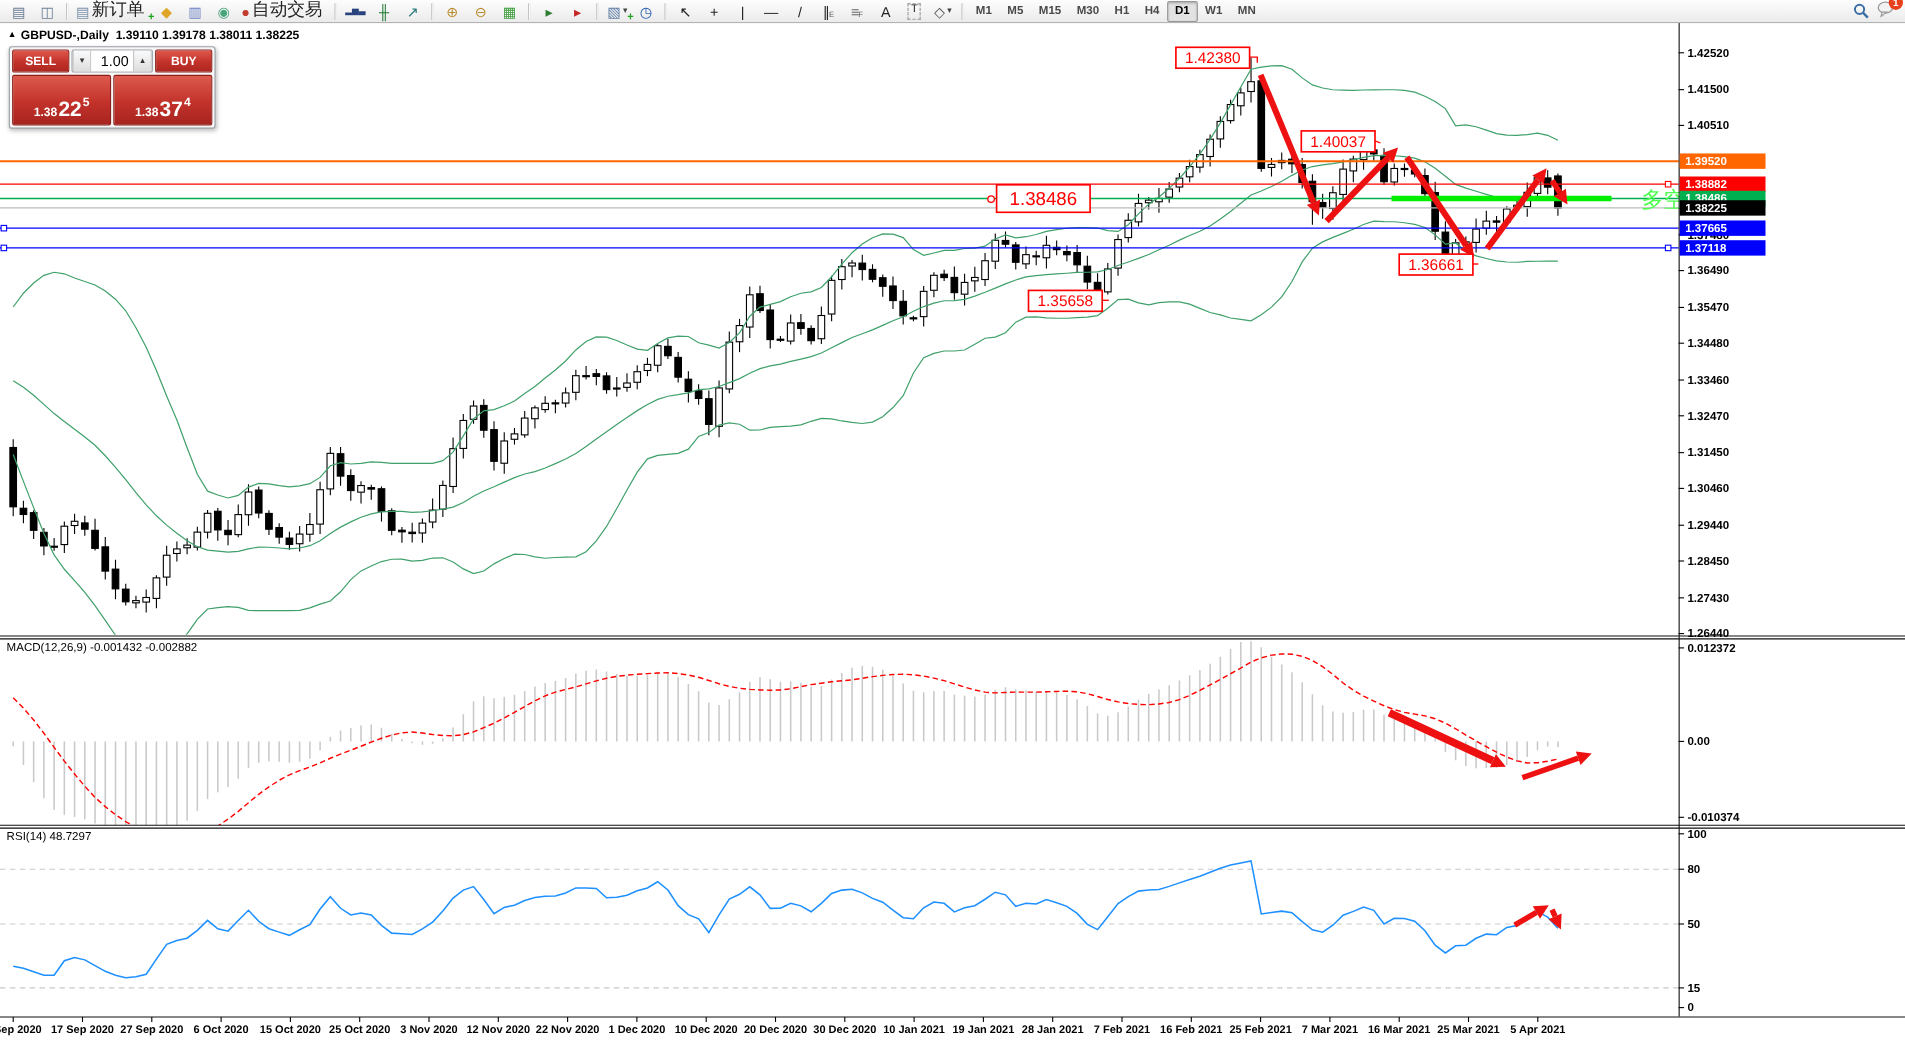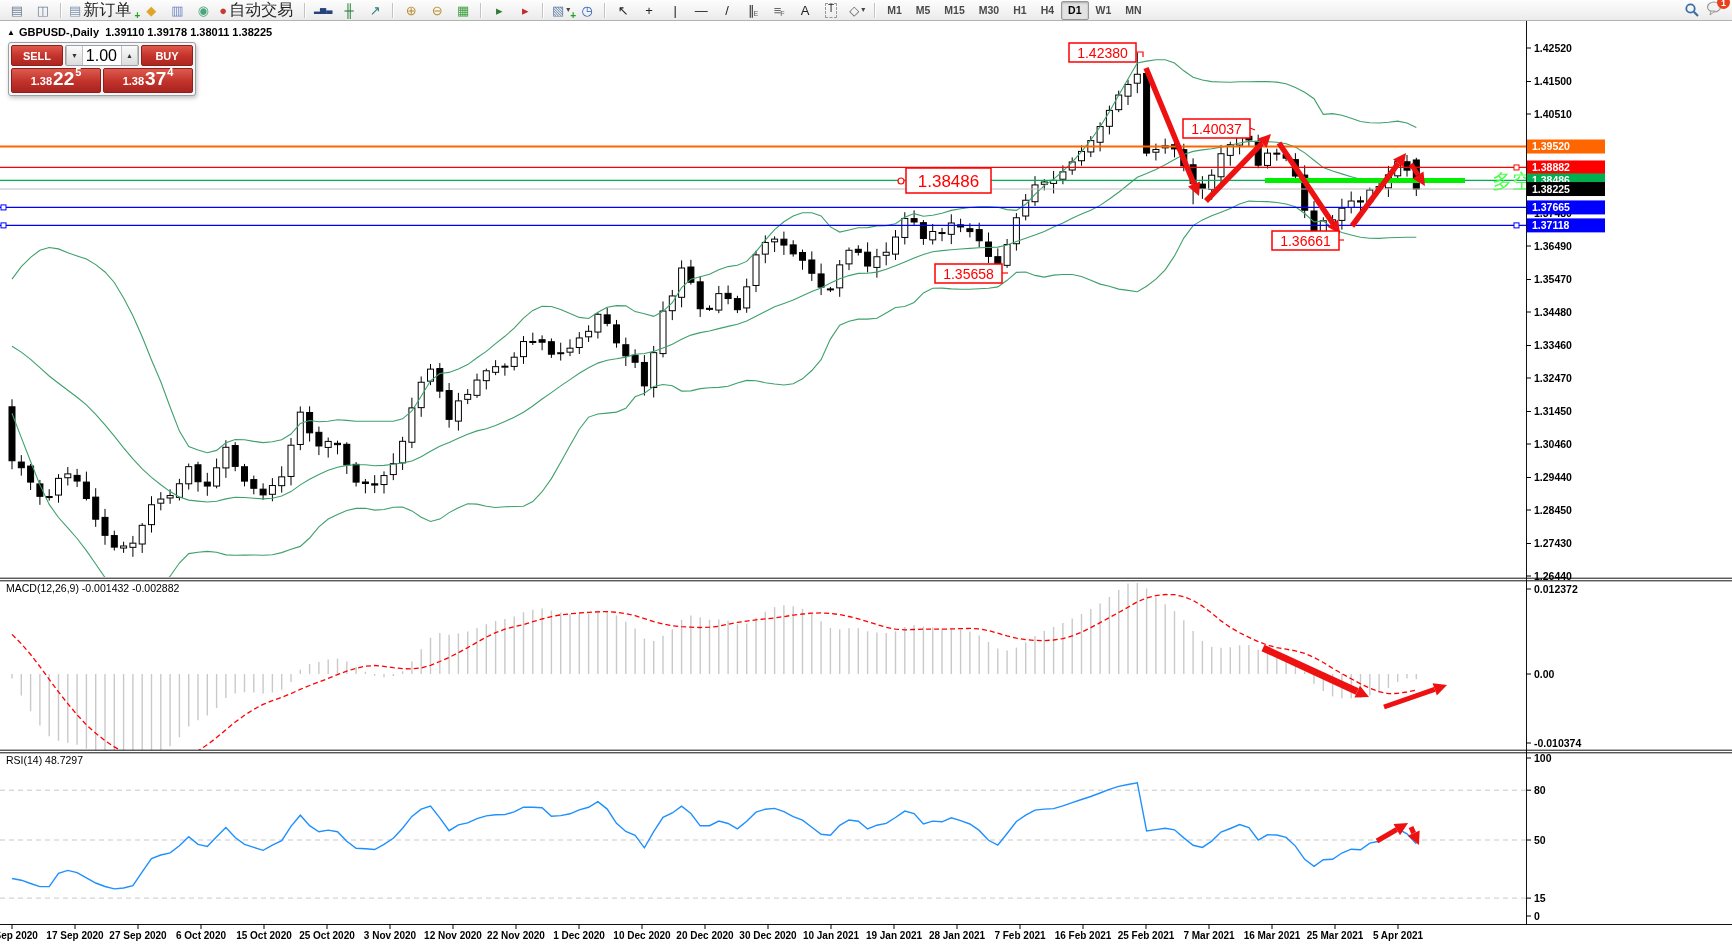--- a/index.html
+++ b/index.html
@@ -23,22 +23,22 @@
   .badge{position:absolute;top:-4px;right:-6px;background:#e8401c;color:#fff;border-radius:50%;width:13px;height:13px;font-size:9px;font-weight:bold;display:flex;align-items:center;justify-content:center;}
   
   #title-row{position:absolute;left:7px;top:26px;font-size:11px;font-weight:bold;color:#000;z-index:3;white-space:nowrap;}
   #title-row .mk{font-size:8px;vertical-align:1px;margin-right:4px;}
   
   #trade-panel{position:absolute;left:8px;top:42px;width:188px;z-index:4;background:#f6f6f6;border:1px solid #9aa0a6;border-radius:3px;padding:2px;box-sizing:border-box;box-shadow:1px 2px 4px rgba(0,0,0,.25);}
   .tp-row1{display:flex;height:21px;gap:2px;}
   .tp-btn{flex:0 0 50px;display:flex;align-items:center;justify-content:center;color:#fff;font-size:11px;font-weight:bold;background:linear-gradient(#e0574b,#c2322a 55%,#ad2620);border:1px solid #8c1f1a;border-radius:2px;}
   .tp-vol{flex:1;display:flex;border:1px solid #9aa0a6;border-radius:2px;overflow:hidden;background:#fff;}
   .tp-spin{width:15px;background:linear-gradient(#fbfbfb,#dcdcdc);display:flex;align-items:center;justify-content:center;font-size:7px;color:#333;border-left:1px solid #c0c0c0;border-right:1px solid #c0c0c0;}
-  .tp-vol input{flex:1;border:0;outline:none;text-align:right;font-size:16px;font-family:"Liberation Sans",sans-serif;padding:0 4px 0 0;min-width:0;}
-  .tp-row2{display:flex;gap:2px;margin-top:2px;height:25px;}
+  .tp-vol input{flex:1;border:0;outline:none;text-align:right;font-size:13px;font-family:"Liberation Sans",sans-serif;padding:0 4px 0 0;min-width:0;}
+  .tp-row2{display:flex;gap:2px;margin-top:2px;height:46px;}
   .tp-price{flex:1;background:linear-gradient(#dd5a4e,#c2322a 55%,#a82420);border:1px solid #8c1f1a;border-radius:2px;color:#fff;display:flex;align-items:flex-end;justify-content:center;padding-bottom:2px;}
   .tp-price .pre{font-size:11px;font-weight:bold;margin:0 1px 3px 0;}
   .tp-price .big{font-size:19px;font-weight:bold;line-height:22px;}
   .tp-price .sup{font-size:11px;font-weight:bold;margin:0 0 12px 1px;}
 </style>
 </head>
 <body>
 
 <div id="app">
   <svg id="chart-svg" width="1732" height="945">

